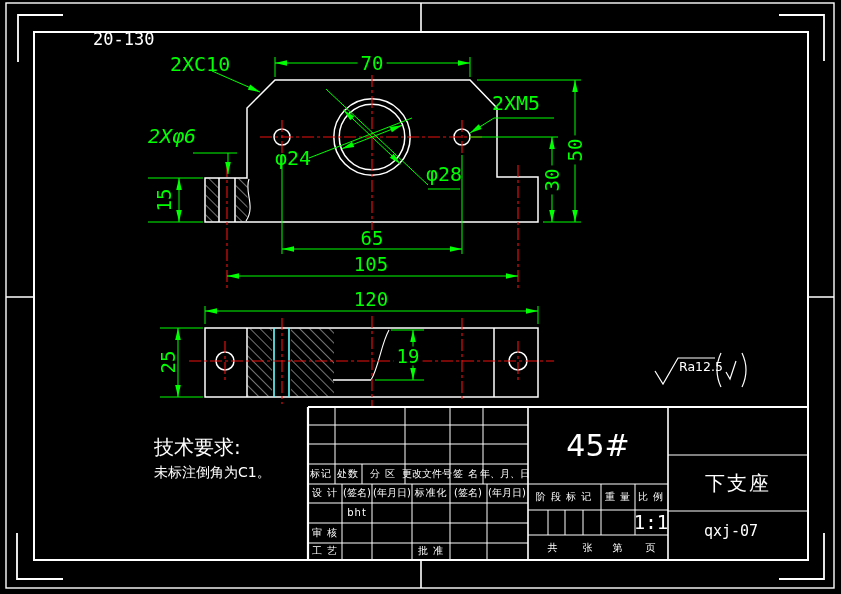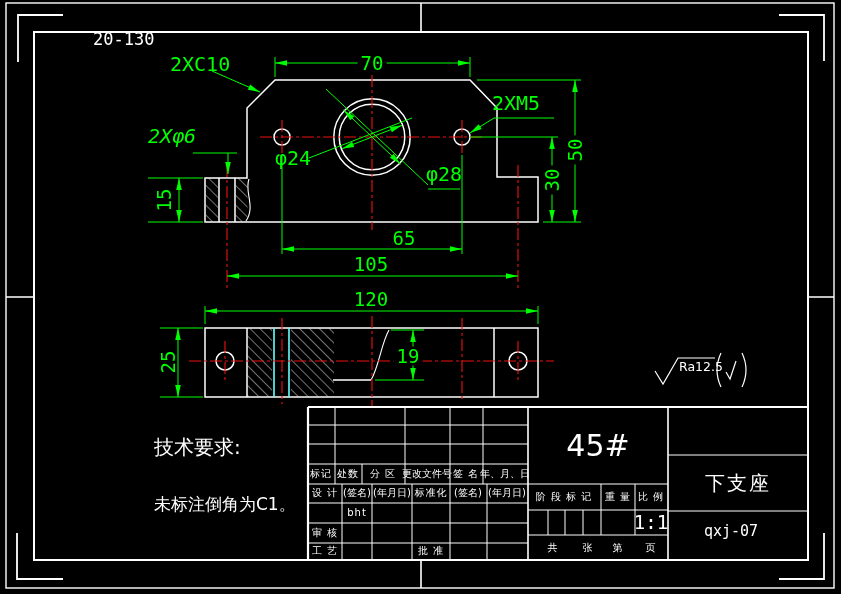--- a/index.html
+++ b/index.html
@@ -146,39 +146,39 @@
     <path d="M655,371 L663,384 L678,358 H715"></path>
     <path d="M721,353 Q713,370 721,387"></path>
     <path d="M742,353 Q750,370 742,387"></path>
     <path d="M726,372 L730,379 L736,361"></path>
   </g>
 </svg>
 
 <div class="t w mono" style="left:93px;top:31px;font-size:17px;">20-130</div>
 
 <div class="t g c bg" style="left:372px;top:63px;">70</div>
-<div class="t g c" style="left:372px;top:238px;margin-left:32px;">65</div>
+<div class="t g c" style="left:372px;top:238px;">65</div>
 <div class="t g c" style="left:371px;top:264px;">105</div>
 <div class="t g r bg" style="left:575px;top:150px;">50</div>
 <div class="t g r bg" style="left:552px;top:180px;">30</div>
 <div class="t g r" style="left:164px;top:200px;">15</div>
 <div class="t gl" style="left:170px;top:54px;">2XC10</div>
 <div class="t gl" style="left:492px;top:93px;">2XM5</div>
 <div class="t gl" style="left:148px;top:126px;font-style:italic;">2Xφ6</div>
 <div class="t gl" style="left:275px;top:148px;">φ24</div>
 <div class="t gl" style="left:426px;top:164px;">φ28</div>
 
 <div class="t g c" style="left:371px;top:299px;">120</div>
 <div class="t g r" style="left:168px;top:362px;">25</div>
 <div class="t g c bg" style="left:408px;top:356px;">19</div>
 
 <div class="t w" style="left:679px;top:361px;font-size:12.5px;">Ra12.5</div>
 
 <div class="t w" style="left:154px;top:437px;font-size:20px;">技术要求:</div>
-<div class="t w" style="left:154px;top:465px;font-size:17px;margin-top:31px;">未标注倒角为C1。</div>
+<div class="t w" style="left:154px;top:465px;font-size:14px;">未标注倒角为C1。</div>
 
 <div class="t tb c" style="left:321px;top:474px;text-align:right;">标记</div>
 <div class="t tb c" style="left:348px;top:474px;">处数</div>
 <div class="t tb c" style="left:383px;top:474px;">分 区</div>
 <div class="t tb c" style="left:427px;top:474px;letter-spacing:0;">更改文件号</div>
 <div class="t tb c" style="left:466px;top:474px;">签 名</div>
 <div class="t tb c" style="left:505px;top:474px;letter-spacing:0;">年、月、日</div>
 
 <div class="t tb c" style="left:325px;top:493px;">设 计</div>
 <div class="t tb c" style="left:357px;top:493px;letter-spacing:0;">(签名)</div>

